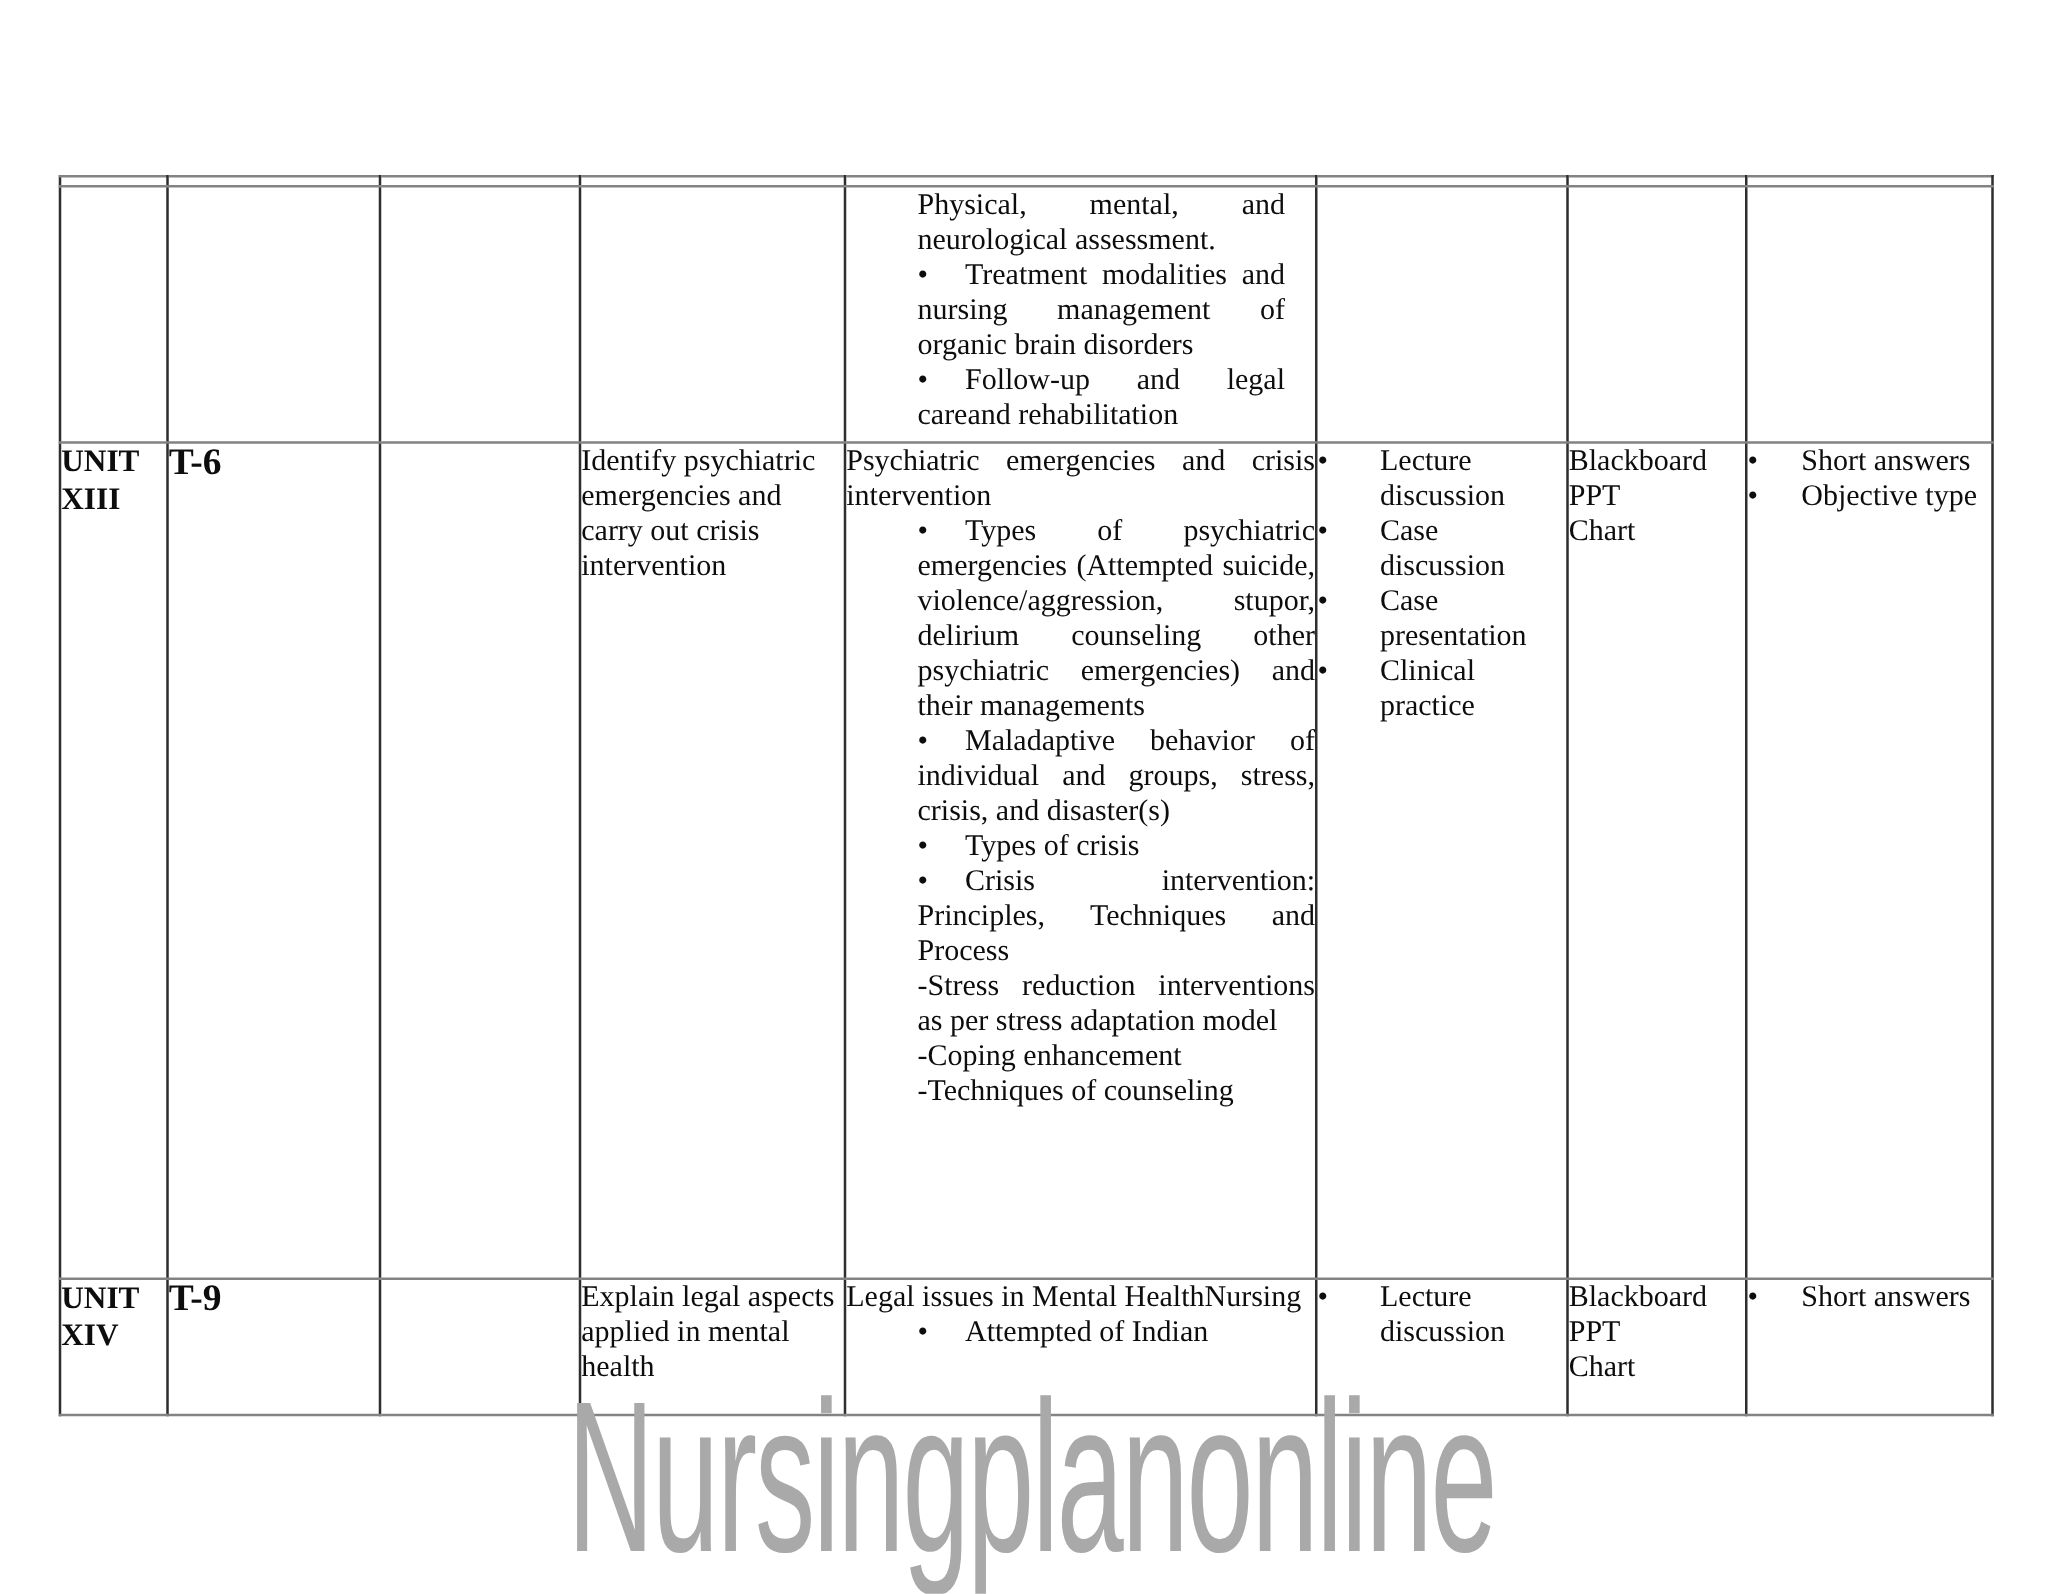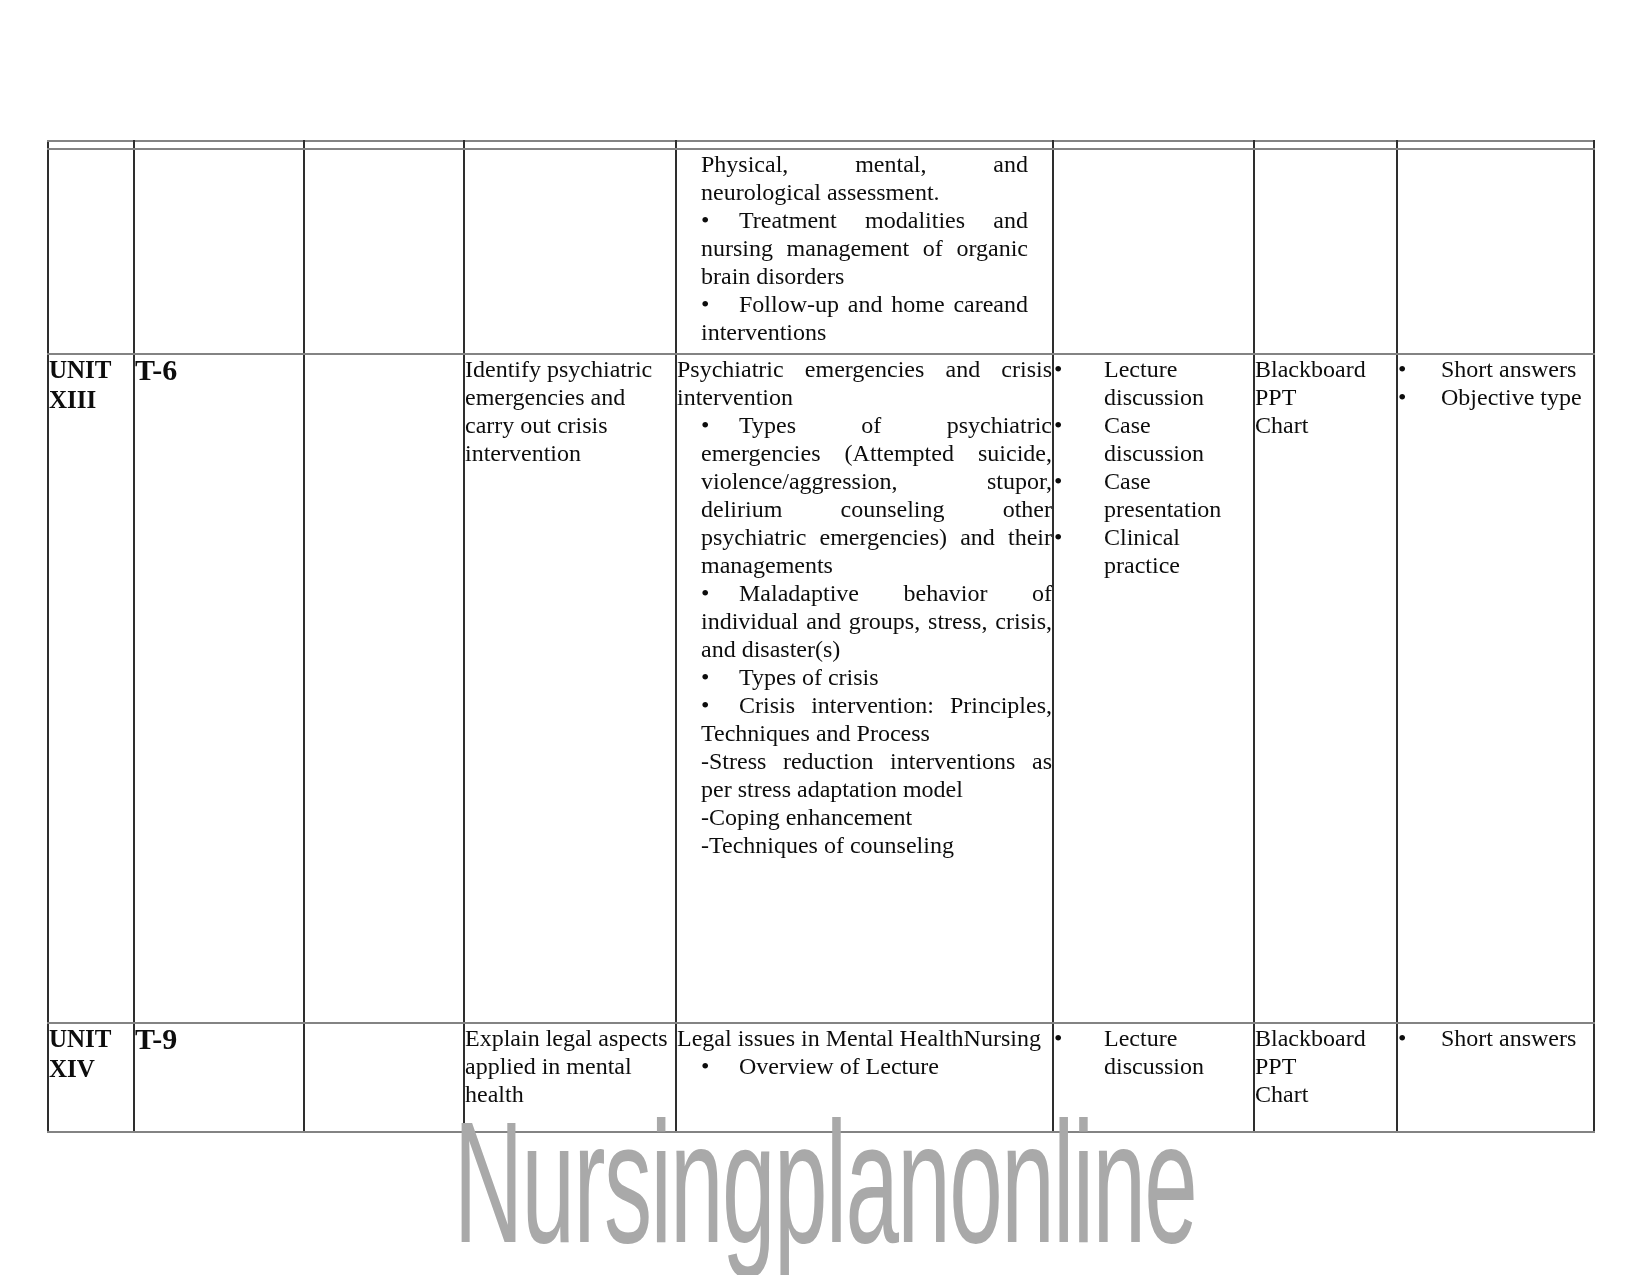--- a/index.html
+++ b/index.html
@@ -33,21 +33,21 @@
   .ucell{padding:6px 4px 0 12px;font-weight:bold;font-size:25px;line-height:30px}
   .hcell{padding:6px 4px 0 12px;font-weight:bold;font-size:30px;line-height:30px}
   .ocell{padding:5px 20px 0 12px}
   .ccell{padding:3px 6px 0 24px}
   .mcell{padding:5px 2px 0 28px}
   .avcell{padding:3px 4px 0 9px}
   .acell{padding:5px 2px 0 29px}
 
   
   .ct{margin:0;text-align:justify;font-weight:normal}
-  .cp{margin:0 0 0 24px;text-align:justify}
+  .cp{margin:0 0 0 57px;text-align:justify}
   .row1 .cp{margin-right:24px}
   .blt{display:inline-block;width:38px}
 
   
   ul.dots{list-style:none;margin:0;padding:0}
   ul.dots li{position:relative;padding-left:50px}
   .acell ul.dots li{padding-left:43px}
   .lb{position:absolute;left:0;top:0}
 
   
@@ -89,21 +89,21 @@
 
     <tr class="r1 row1">
       <td class="ucell"></td>
       <td class="hcell"></td>
       <td></td>
       <td class="ocell"></td>
       <td class="ccell">
         <div class="clip1">
           <p class="cp">Physical, mental, and neurological assessment.</p>
           <p class="cp"><span class="blt">•</span><span>Treatment modalities and nursing management of organic brain disorders</span></p>
-          <p class="cp"><span class="blt">•</span><span>Follow-up and home careand interventions</span></p>
+          <p class="cp"><span class="blt">•</span><span>Follow-up and legal careand rehabilitation</span></p>
         </div>
       </td>
       <td class="mcell"></td>
       <td class="avcell"></td>
       <td class="acell"></td>
     </tr>
 
     <tr class="r2">
       <td class="ucell">UNIT XIII</td>
       <td class="hcell">T-6</td>
@@ -149,21 +149,21 @@
       </td>
       <td>
           <div class="clip3"></div>
         </td>
       <td class="ocell">
         <div class="clip3">Explain legal aspects applied in mental health</div>
       </td>
       <td class="ccell">
         <div class="clip3">
           <p class="ct">Legal issues in Mental HealthNursing</p>
-          <p class="cp"><span class="blt">•</span><span>Overview of Lecture</span></p>
+          <p class="cp"><span class="blt">•</span><span>Attempted of Indian</span></p>
         </div>
       </td>
       <td class="mcell">
         <div class="clip3">
           <ul class="dots">
             <li><span class="lb">•</span><span>Lecture discussion</span></li>
           </ul>
         </div>
       </td>
       <td class="avcell">

